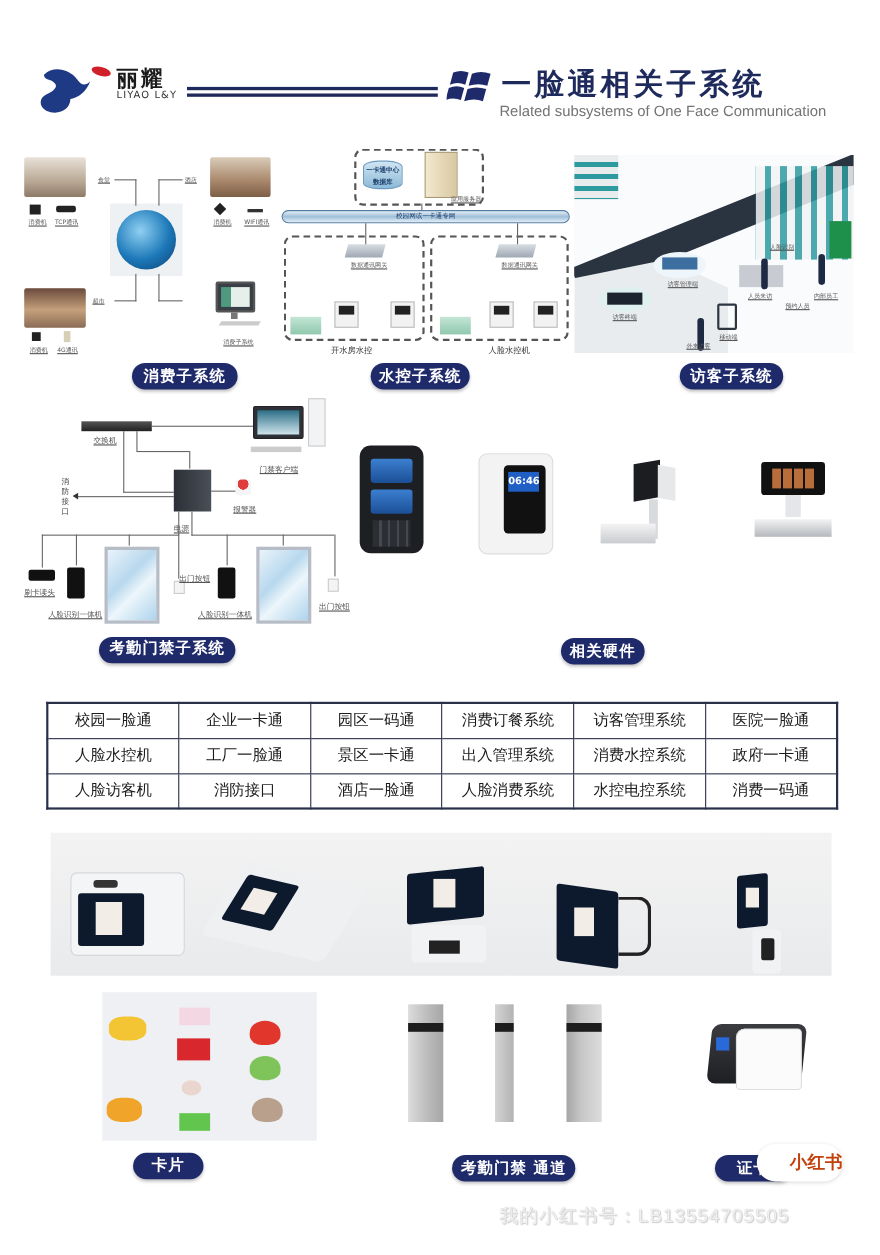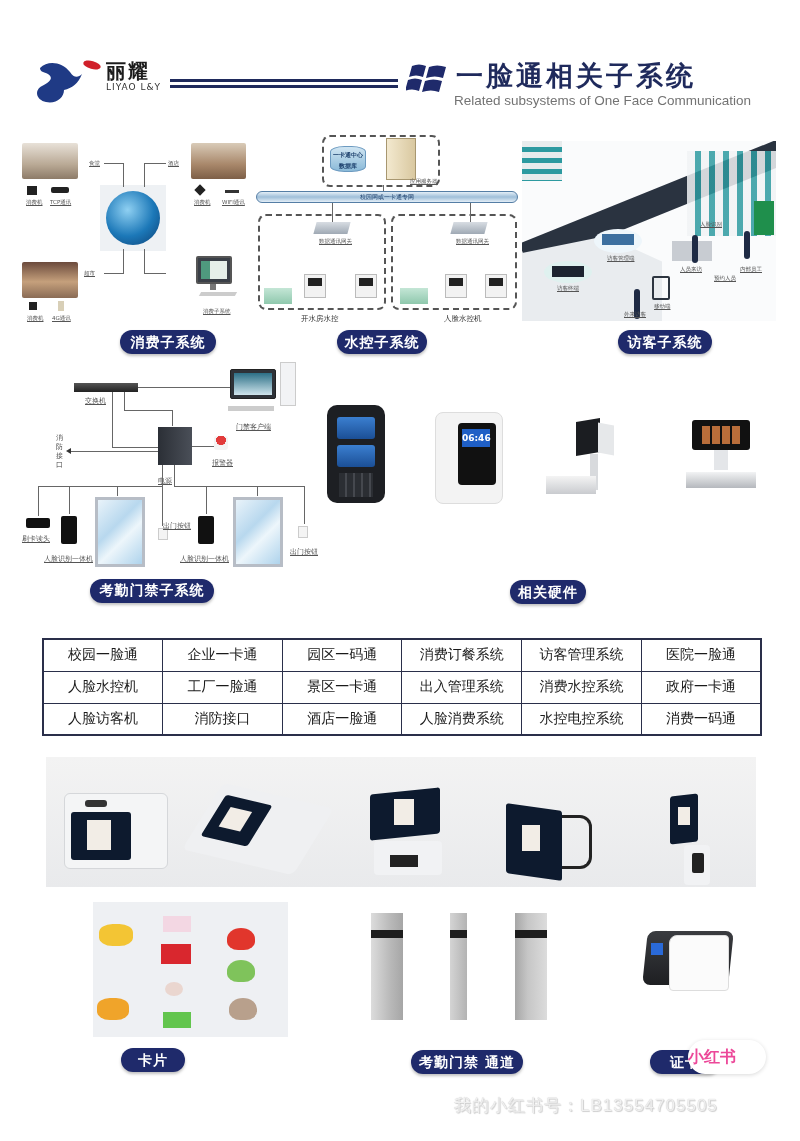--- a/index.html
+++ b/index.html
@@ -33,21 +33,21 @@
 
   
   .band { left: 46px; top: 757px; width: 710px; height: 130px; background: linear-gradient(#f3f3f3, #e9eaec); }
   .device { position: absolute; }
   .screen { position: absolute; background: #0d1a2e; border-radius: 3px; }
   .face { position: absolute; background: #f2ede6; }
 
   .watermark { left: 454px; top: 1094px; font-size: 17px; color: #f0f0f0; letter-spacing: 1px;
                text-shadow: 0 0 1px #bdbdbd, 1px 1px 1px #cfcfcf; font-family: "Liberation Sans", sans-serif; }
   .xhs-badge { left: 688px; top: 1040px; width: 78px; height: 34px; background: #fff; border-radius: 17px;
-               box-shadow: 0 1px 4px rgba(0,0,0,.15); font-size: 16px; font-weight: bold; color: #ec4899; text-align: left; line-height: 34px; }
+               box-shadow: 0 1px 4px rgba(0,0,0,.15); font-size: 16px; font-weight: bold; color: #c2410c; text-align: right; line-height: 34px; }
 </style>
 </head>
 <body>
 
 <svg class="abs logo-mark" viewBox="0 0 70 52">
   <path d="M6 16 C14 8 28 10 36 20 C40 26 44 26 48 22 C44 32 38 36 30 38 C30 46 22 52 12 50 C2 48 0 38 8 34 C16 30 20 26 14 22 C10 20 6 20 6 16 Z" fill="#1f3a85"></path>
   <ellipse cx="58" cy="13" rx="9" ry="4" transform="rotate(15 58 13)" fill="#d0202a"></ellipse>
 </svg>
 <div class="abs logo-cn">丽耀</div>
 <div class="abs logo-en">LIYAO L&amp;Y</div>

